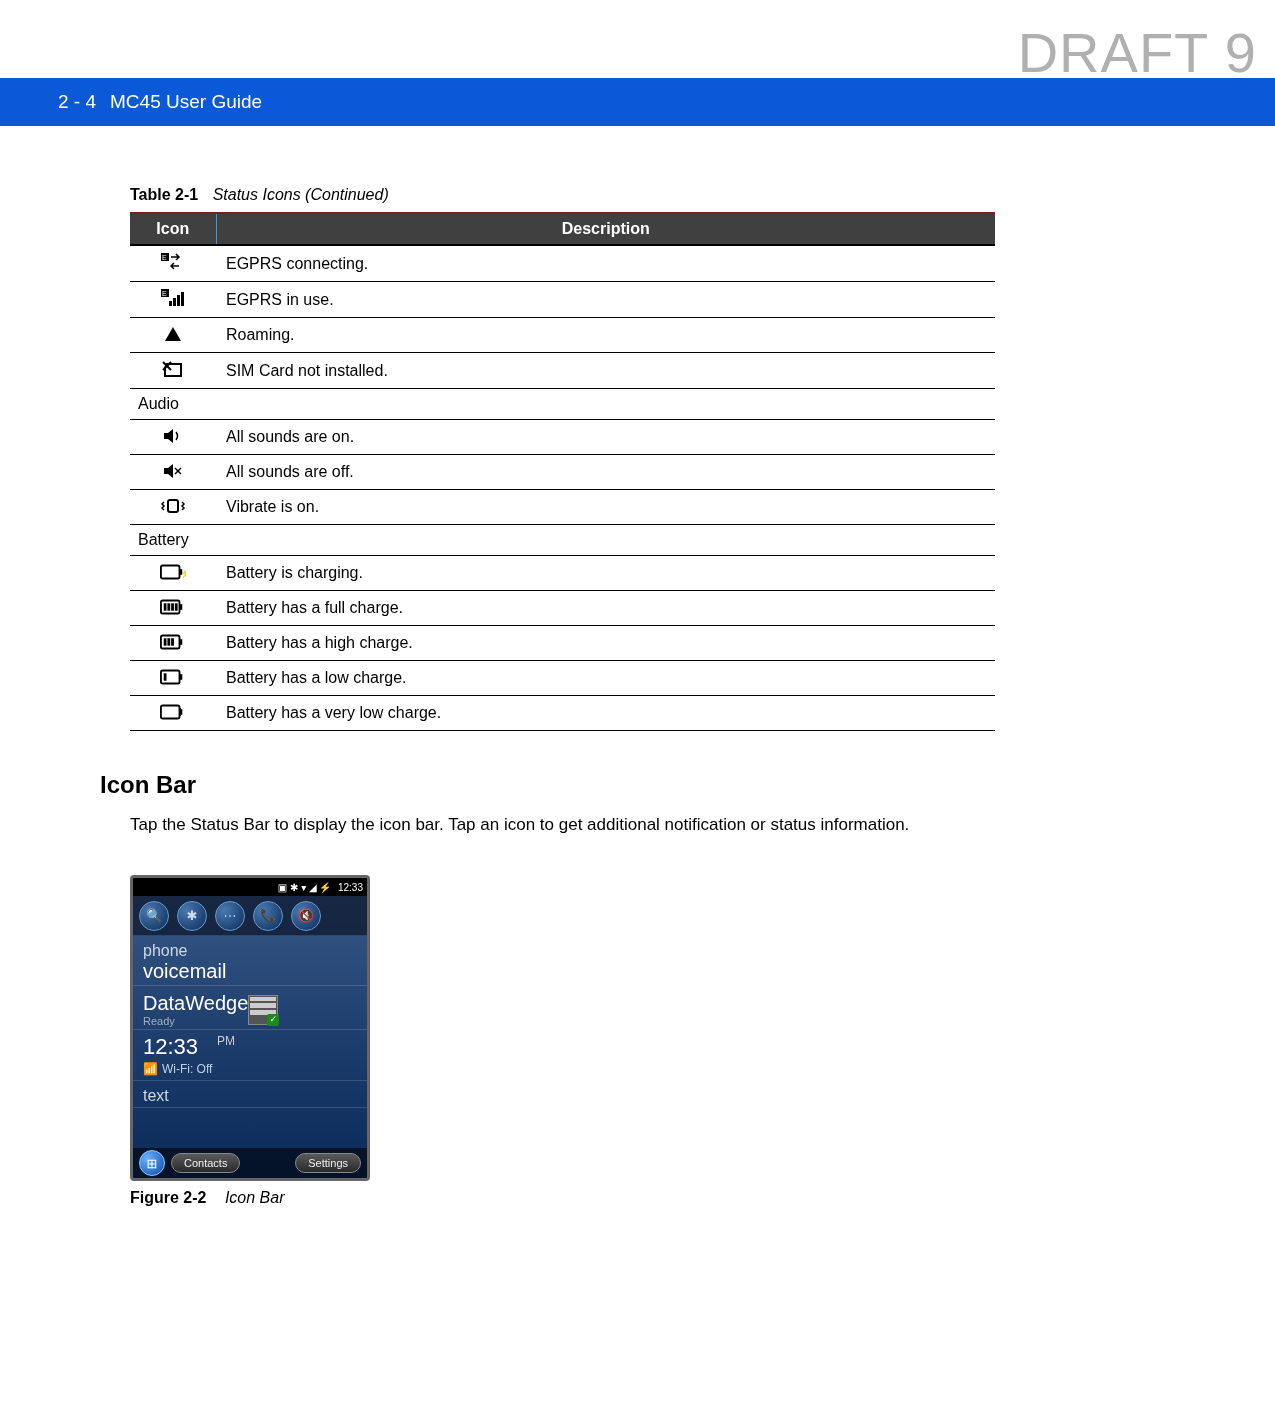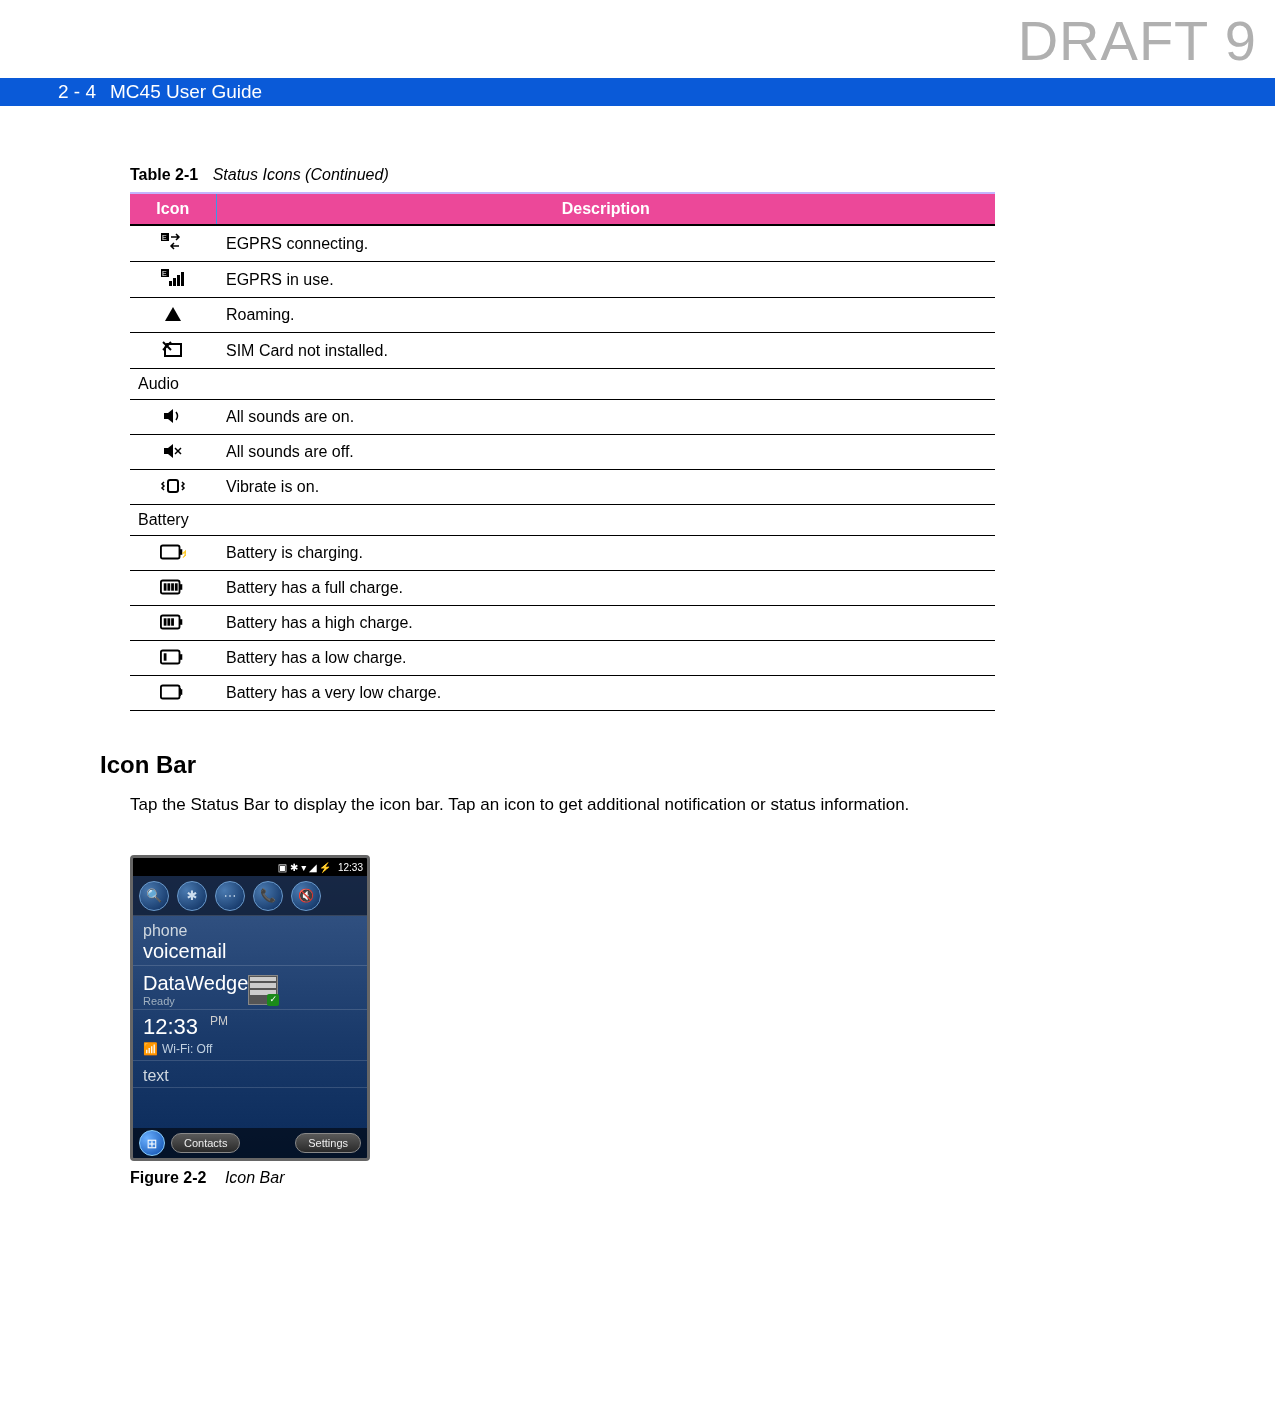--- a/index.html
+++ b/index.html
@@ -1,32 +1,32 @@
 <!DOCTYPE html>
 <html><head>
 <meta charset="utf-8">
 <style>
   * { box-sizing: border-box; margin: 0; padding: 0; }
   html, body { width: 1275px; background: #fff; font-family: Helvetica, Arial, sans-serif; color: #000; }
   body { position: relative; padding: 0; }
 
   .watermark {
     position: absolute;
-    top: 8px;
+    top: 20px;
     right: 18px;
     font-size: 56px;
     color: #b0b0b0;
     letter-spacing: 1px;
     font-weight: 400;
     white-space: nowrap;
   }
 
   .header-bar {
     margin-top: 78px;
-    height: 28px;
+    height: 48px;
     background: #0a5ad8;
     color: #fff;
     display: flex;
     align-items: center;
     padding-left: 58px;
     font-size: 19px;
   }
   .header-bar .page-num { margin-right: 14px; }
 
   .content {
@@ -39,26 +39,26 @@
   }
   .table-caption .label { font-weight: bold; margin-right: 10px; }
   .table-caption .title { font-style: italic; }
 
   table.status {
     width: 865px;
     border-collapse: collapse;
     font-size: 16px;
   }
   table.status th {
-    background: #ec4899;
+    background: #404040;
     color: #fff;
     font-weight: bold;
     text-align: center;
     padding: 6px 8px;
-    border-top: 2px solid #c4b5fd;
+    border-top: 2px solid #7f1d1d;
     border-bottom: 2px solid #000;
   }
   table.status th.icon-col { width: 86px; border-right: 1px solid #3a98e8; }
   table.status td {
     border-bottom: 1px solid #000;
     padding: 6px 10px;
     vertical-align: middle;
   }
   table.status td.icon-cell {
     text-align: center;
@@ -133,21 +133,21 @@
   .phone .list-block {
     padding: 6px 10px 2px 10px;
     border-bottom: 1px solid rgba(255,255,255,0.15);
   }
   .phone .list-block.flex { display:flex; justify-content:flex-start; align-items:center; }
   .phone .t1 { color:#d0d8e0; font-size:16px; }
   .phone .t2 { color:#fff; font-size:20px; font-weight:500; }
   .phone .t3 { color:#a0b0c0; font-size:11px; }
   .phone .clock-row { padding: 4px 10px; border-bottom:1px solid rgba(255,255,255,0.15);}
   .phone .clock-row .time { color:#fff; font-size:22px; font-weight:500; }
-  .phone .clock-row .ampm { color:#ccc; font-size:12px; margin-left:12px; vertical-align: top;}
+  .phone .clock-row .ampm { color:#ccc; font-size:12px; margin-left:19px; vertical-align: top;}
   .phone .clock-row .wifi { color:#c0d0e0; font-size:12px; margin-top:2px; display:flex; align-items:center; gap:4px;}
   .phone .dw-icon {
     width:30px; height:30px; background:#555; border:1px solid #888;
     display:flex; flex-direction:column;
   }
   .phone .dw-icon .bar { flex:1; margin:1px; background:#ccc; }
   .phone .dw-icon .chk { width:12px; height:12px; background:#1a8a1a; border-radius:2px; align-self:flex-end; margin:-2px; color:#fff; font-size:9px; text-align:center;}
   .phone .bottom-bar {
     position:absolute; bottom:0; left:0; right:0;
     height: 30px;

